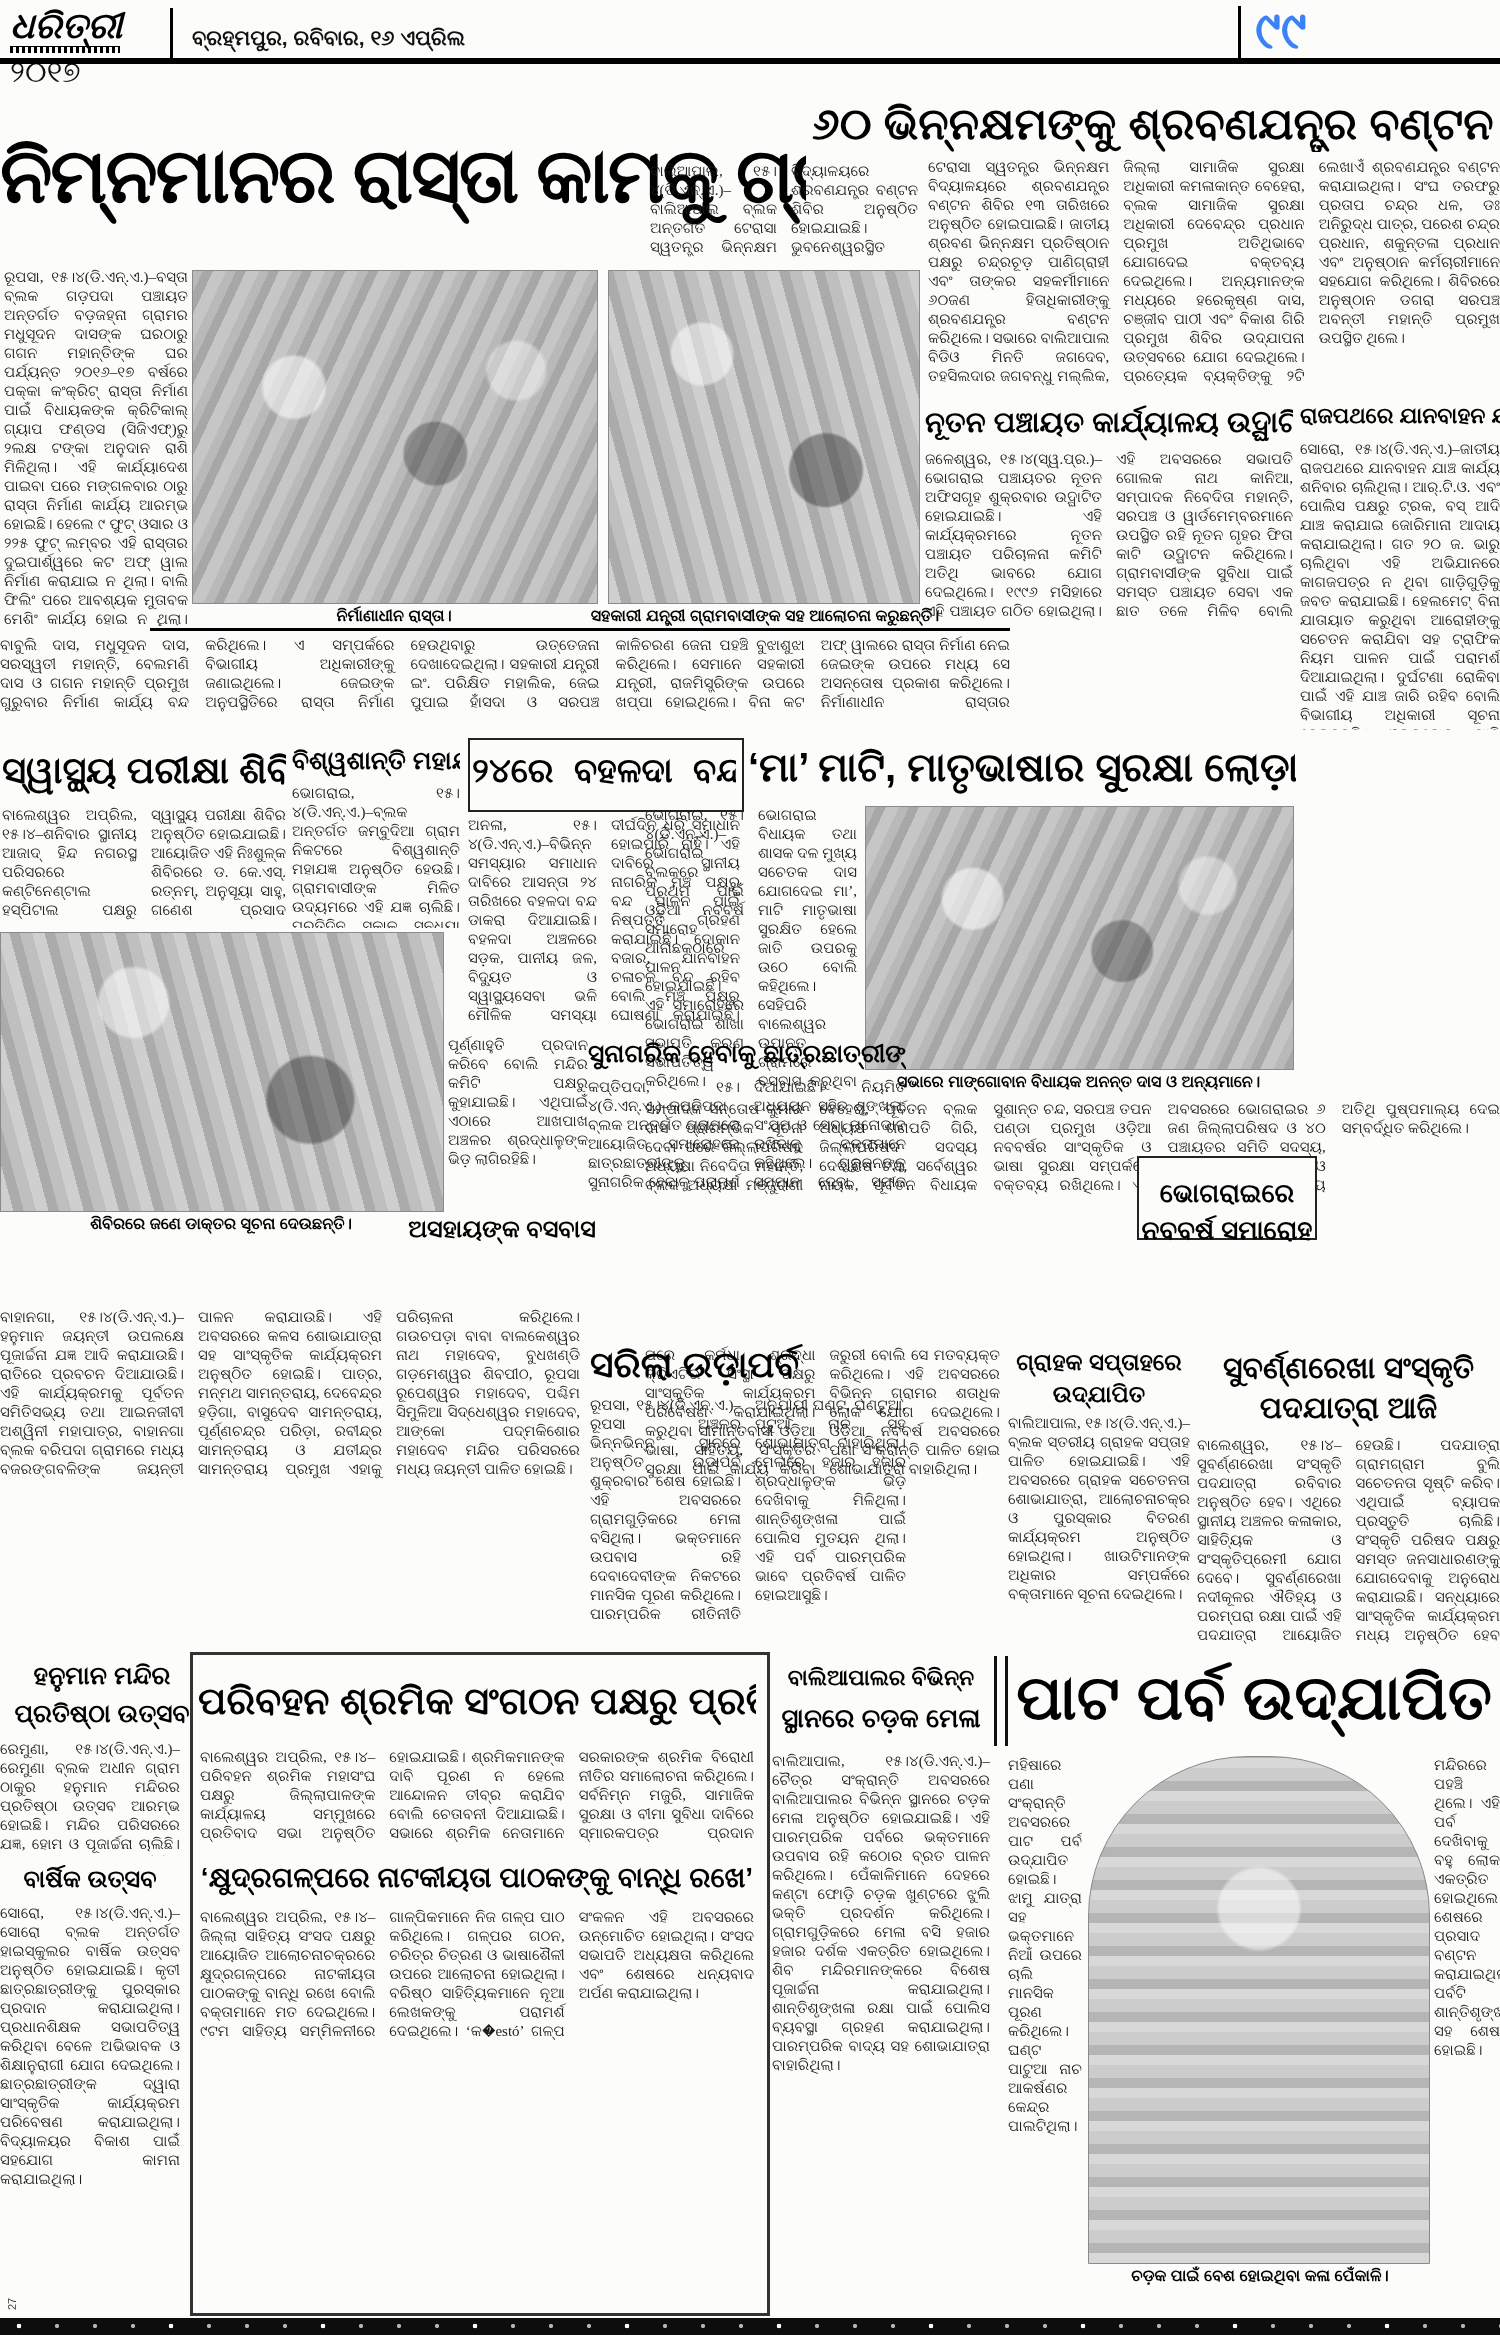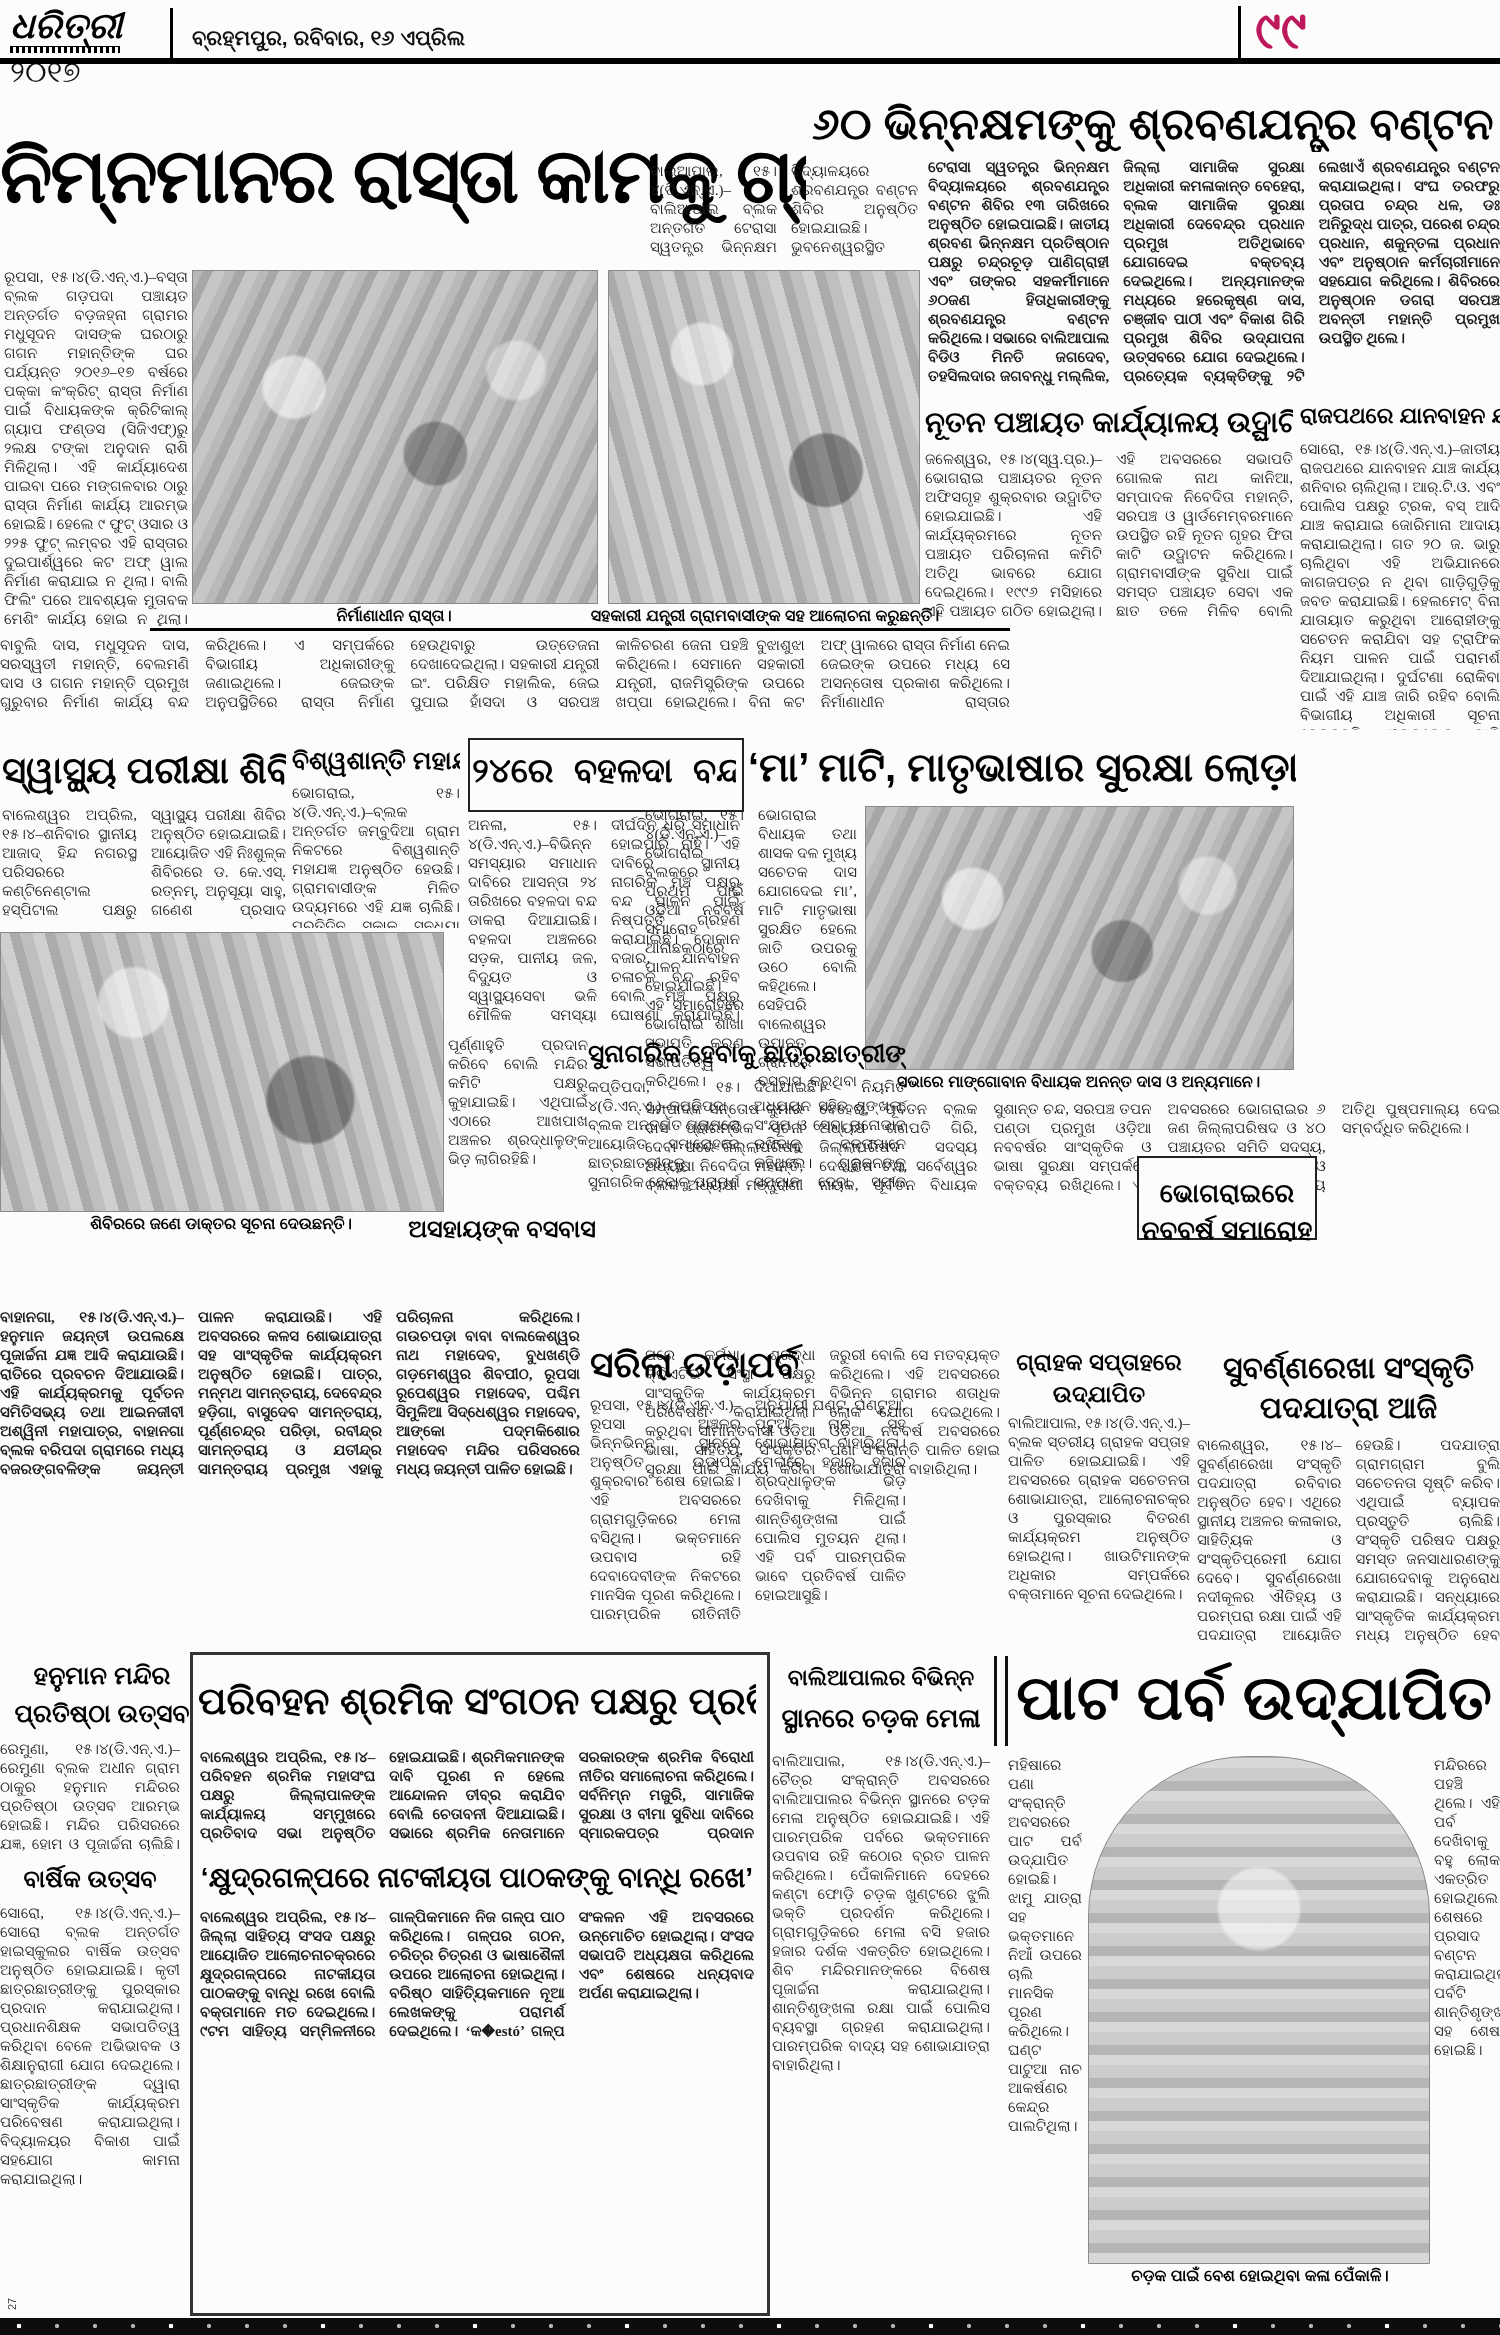--- a/index.html
+++ b/index.html
@@ -5,21 +5,21 @@
   html,body{margin:0;padding:0;background:#e8e8e4;}
   #paper{position:relative;width:1500px;height:2335px;background:#fcfcfa;margin:0 auto;
          font-family:"Liberation Serif",serif;color:#111;overflow:hidden;}
   .abs{position:absolute;}
   .hl{font-family:"Liberation Sans",sans-serif;font-weight:bold;color:#000;overflow:hidden;}
   .hl-center{text-align:center;}
   .nowrap{white-space:nowrap;}
   .body-txt{font-family:"Liberation Serif",serif;font-size:15px;line-height:19px;
             text-align:justify;overflow:hidden;color:#1b1b1b;}
   .cols2{column-count:2;column-gap:14px;}
-  .cols3{column-count:3;column-gap:14px;font-weight:bold;}
+  .cols3{column-count:3;column-gap:14px;}
   .cols5{column-count:5;column-gap:16px;}
   .photo{border:1px solid #8a8a8a;background:
      radial-gradient(circle at 25% 35%, rgba(255,255,255,.55) 0 8%, transparent 9%),
      radial-gradient(circle at 60% 55%, rgba(40,40,40,.35) 0 10%, transparent 11%),
      radial-gradient(circle at 80% 30%, rgba(255,255,255,.4) 0 7%, transparent 8%),
      repeating-linear-gradient(115deg,#b9b9b9 0 9px,#a7a7a7 9px 18px,#c6c6c6 18px 30px),
      linear-gradient(#bdbdbd,#9e9e9e);}
   .photo-alt{border:1px solid #8a8a8a;background:
      radial-gradient(circle at 30% 25%, rgba(255,255,255,.5) 0 9%, transparent 10%),
      radial-gradient(circle at 70% 60%, rgba(30,30,30,.4) 0 12%, transparent 13%),
@@ -33,21 +33,21 @@
        line-height:20px;text-align:center;color:#000;overflow:hidden;}
   .rule-h{background:#000;}
   .rule-v{background:#000;}
   .story-box{border:2px solid #222;background:#fcfcfa;}
   .big-box{border:3px solid #333;background:#fcfcfa;}
   .masthead-logo{font-family:"Liberation Serif",serif;font-style:italic;font-weight:bold;
        font-size:36px;line-height:36px;color:#000;}
   .masthead-dots{height:6px;border-top:1px solid #000;
        background:repeating-linear-gradient(90deg,#000 0 3px,transparent 3px 6px);}
   .masthead-year{font-size:30px;font-weight:normal;font-family:"Liberation Serif",serif;}
-  .page-num{font-family:"Liberation Sans",sans-serif;font-weight:bold;font-size:52px;color:#be185d;}
+  .page-num{font-family:"Liberation Sans",sans-serif;font-weight:bold;font-size:52px;color:#3b82f6;}
   .dateline{font-family:"Liberation Sans",sans-serif;font-weight:bold;font-size:15px;}
   .footer-bar{background:#0d0d0d;
      background-image:
        radial-gradient(circle 2.5px at 19px 8px, #ffffff 2px, transparent 2.6px),
        radial-gradient(circle 2.2px at 19px 8px, #b5b5b5 1.8px, transparent 2.4px);
      background-size:152px 17px,38px 17px;background-repeat:repeat-x;}
   .side-note{font-family:"Liberation Sans",sans-serif;font-size:11px;color:#444;
      transform:rotate(-90deg);transform-origin:left top;}
   .vdiv-double{width:8px;border-left:3px solid #111;border-right:3px solid #111;}
 </style>

